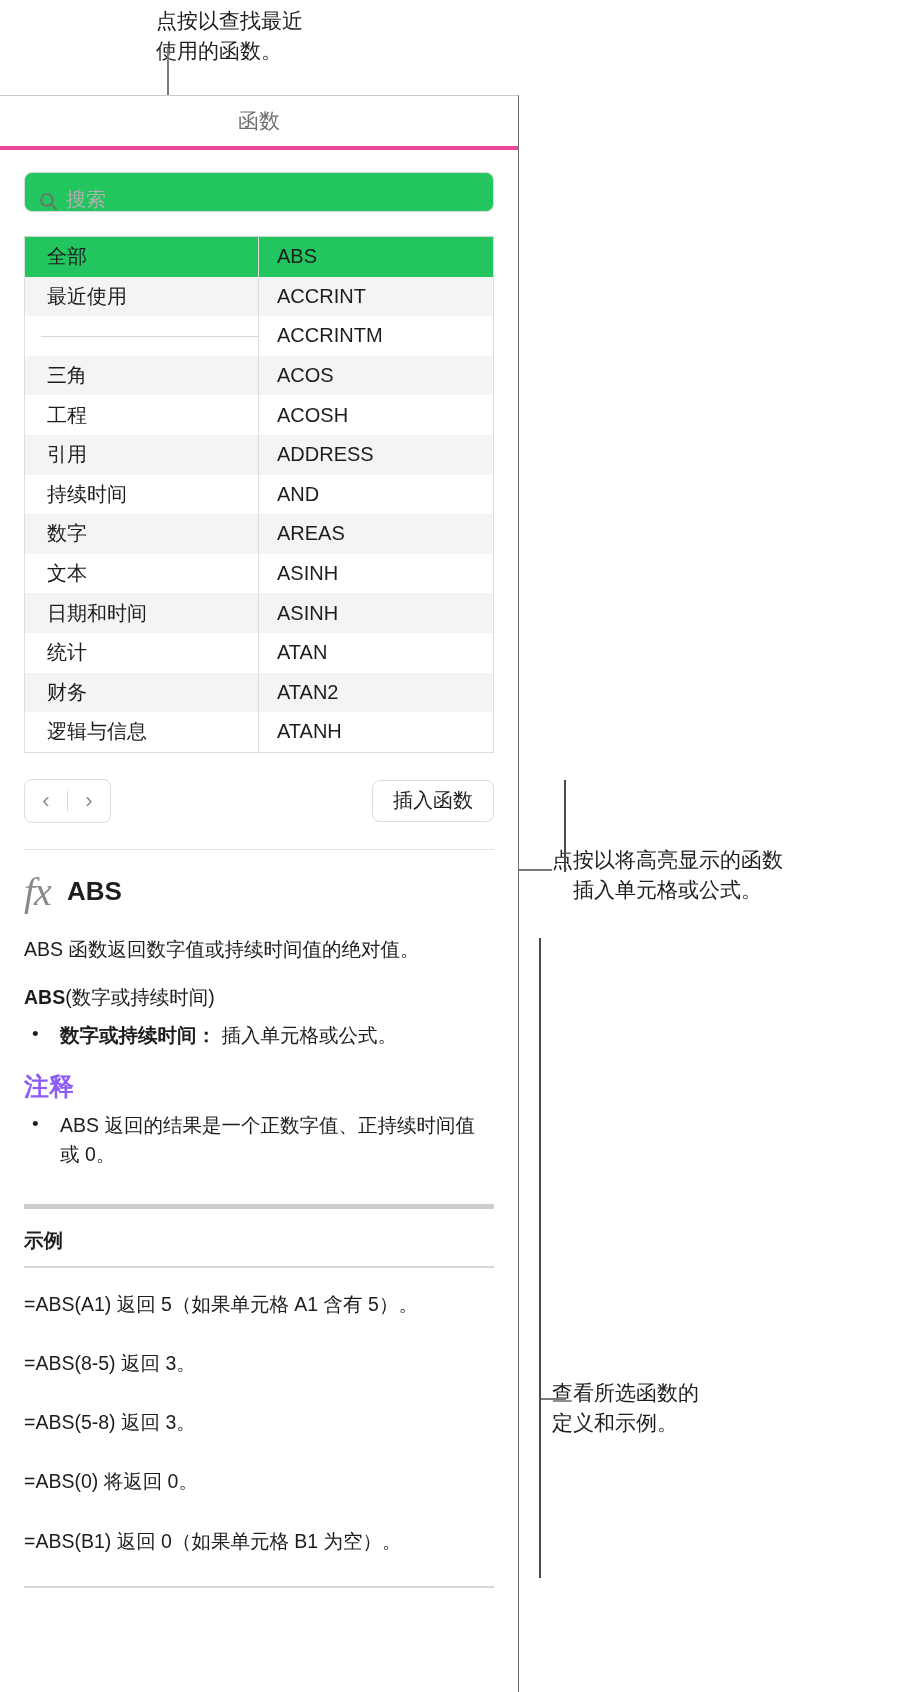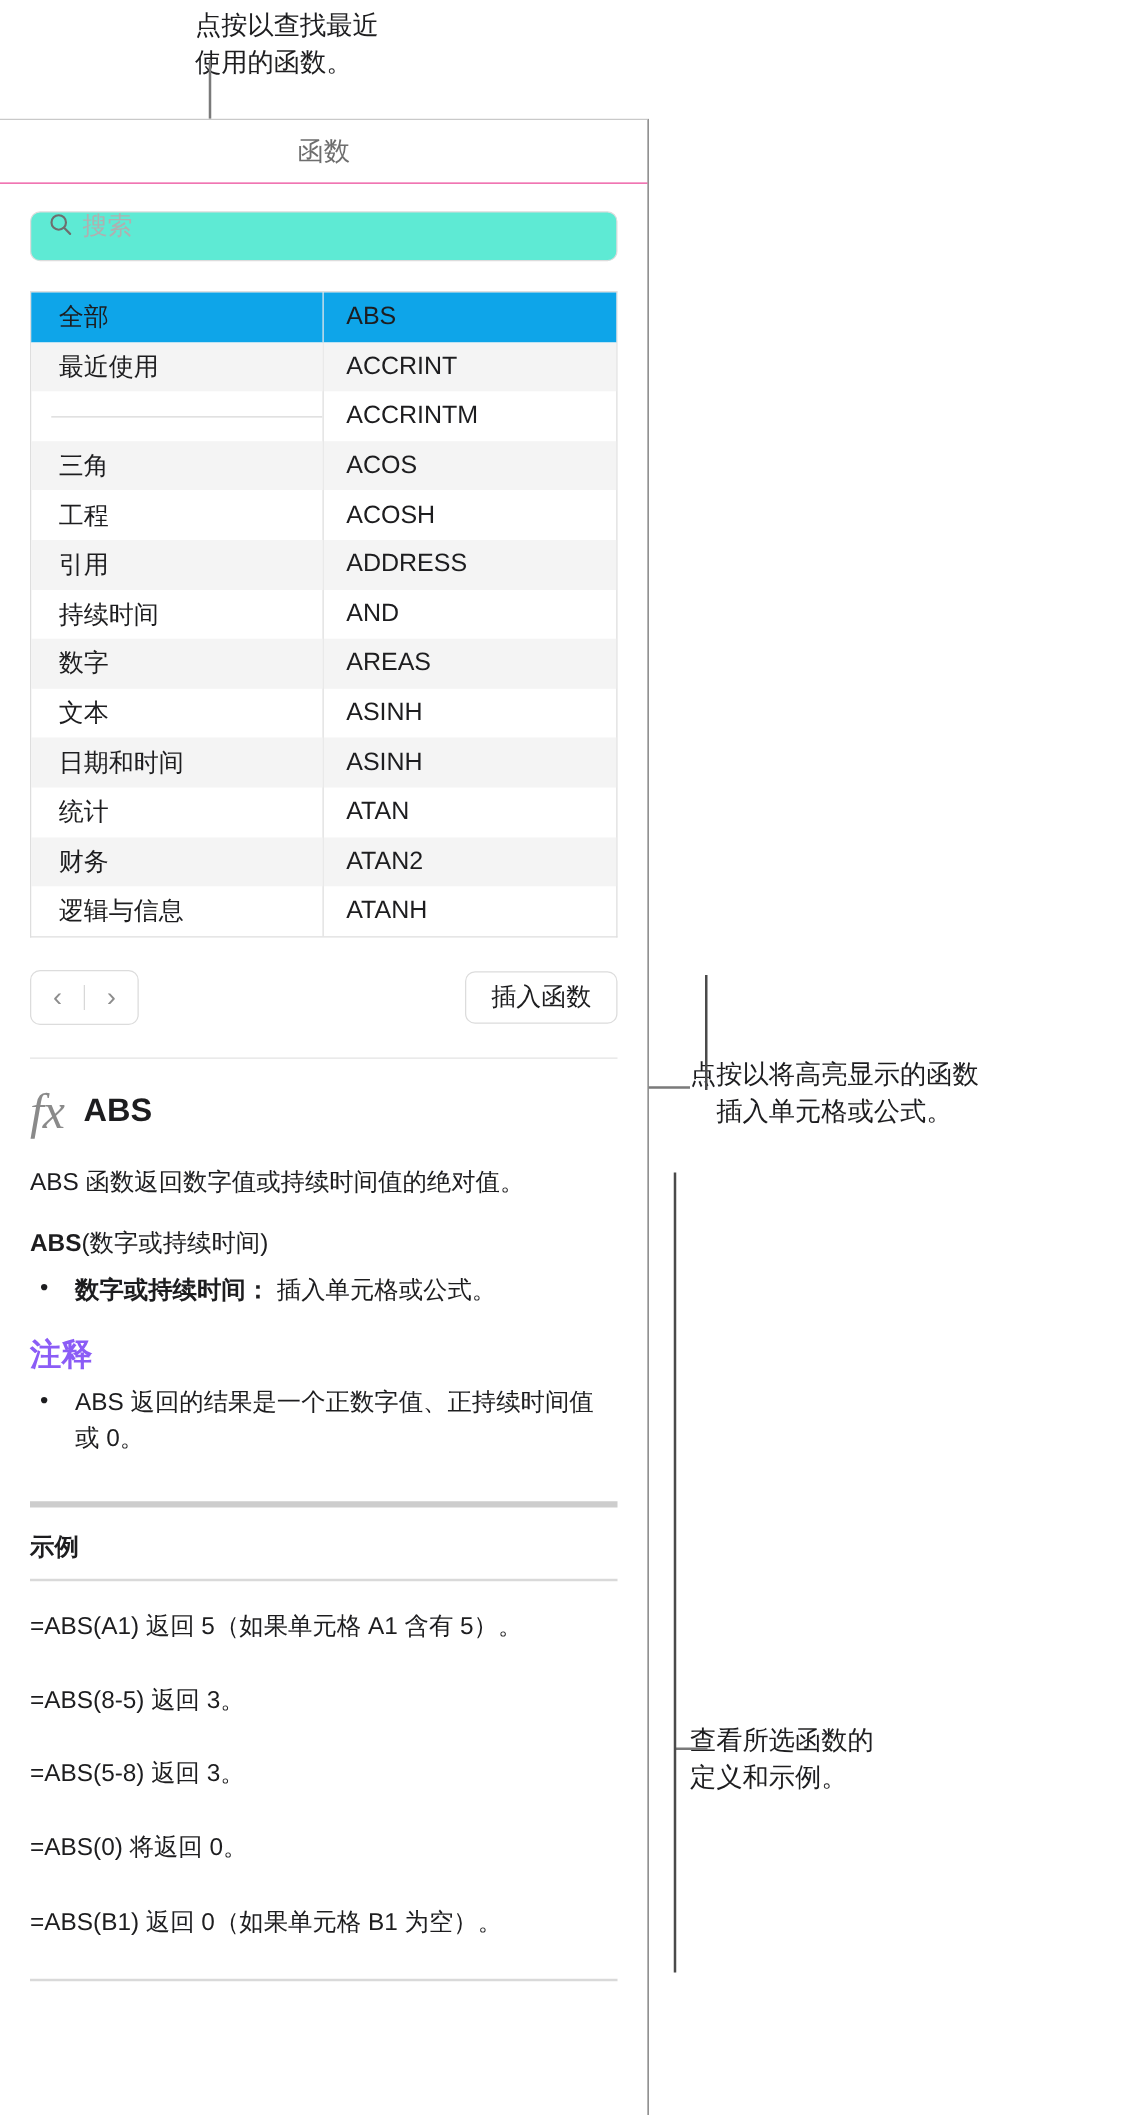--- a/index.html
+++ b/index.html
@@ -18,29 +18,29 @@
   .leader-v{width:2px;}
   .leader-h{height:2px;}
 
   
   #panel{
     position:absolute;left:0px;top:95px;width:519px;height:1597px;
     background:#ffffff;border-top:1px solid #c9c9c9;border-right:1px solid #6e6e6e;
     box-sizing:border-box;
   }
   #panel-titlebar{
-    height:50px;border-bottom:1px solid #ec4899;
+    height:50px;border-bottom:4px solid #ec4899;
     display:flex;align-items:center;justify-content:center;
   }
   #panel-title{font-size:21px;color:#6e6e6e;}
 
   #search-wrap{padding:22px 24px 16px 24px;}
   #search-field{
-    height:40px;border:1px solid #dcdcdc;border-radius:8px;background:#5eead4;
-    display:flex;align-items:flex-start;padding:0 10px;box-sizing:border-box;
+    height:40px;border:1px solid #dcdcdc;border-radius:8px;background:#22c55e;
+    display:flex;align-items:flex-end;padding:0 10px;box-sizing:border-box;
   }
   #search-icon{width:19px;height:19px;flex:0 0 auto;margin:0 8px 0 4px;}
   #search-input{
     border:0;outline:0;background:transparent;font-size:20px;color:#2b2b2b;
     font-family:inherit;flex:1;padding:0;
   }
   #search-input::placeholder{color:#b0b0b0;}
 
   
   #list{
@@ -49,21 +49,21 @@
   }
   .col{box-sizing:border-box;}
   #col-categories{width:50%;border-right:1px solid #dedede;}
   #col-functions{width:50%;}
   .row{
     height:39.6px;display:flex;align-items:center;
     font-size:20px;color:#1d1d1f;padding-left:22px;box-sizing:border-box;
     overflow:hidden;white-space:nowrap;
   }
   .row.alt{background:#f4f4f4;}
-  .row.sel{background:#0ea5e9;}
+  .row.sel{background:#22c55e;}
   .row.blank{color:transparent;}
   .row.sep{position:relative;}
   .row.sep::after{
     content:"";position:absolute;left:16px;right:0;top:50%;
     height:1px;background:#d8d8d8;
   }
   #col-functions .row{padding-left:18px;}
 
   
   #btnbar{

